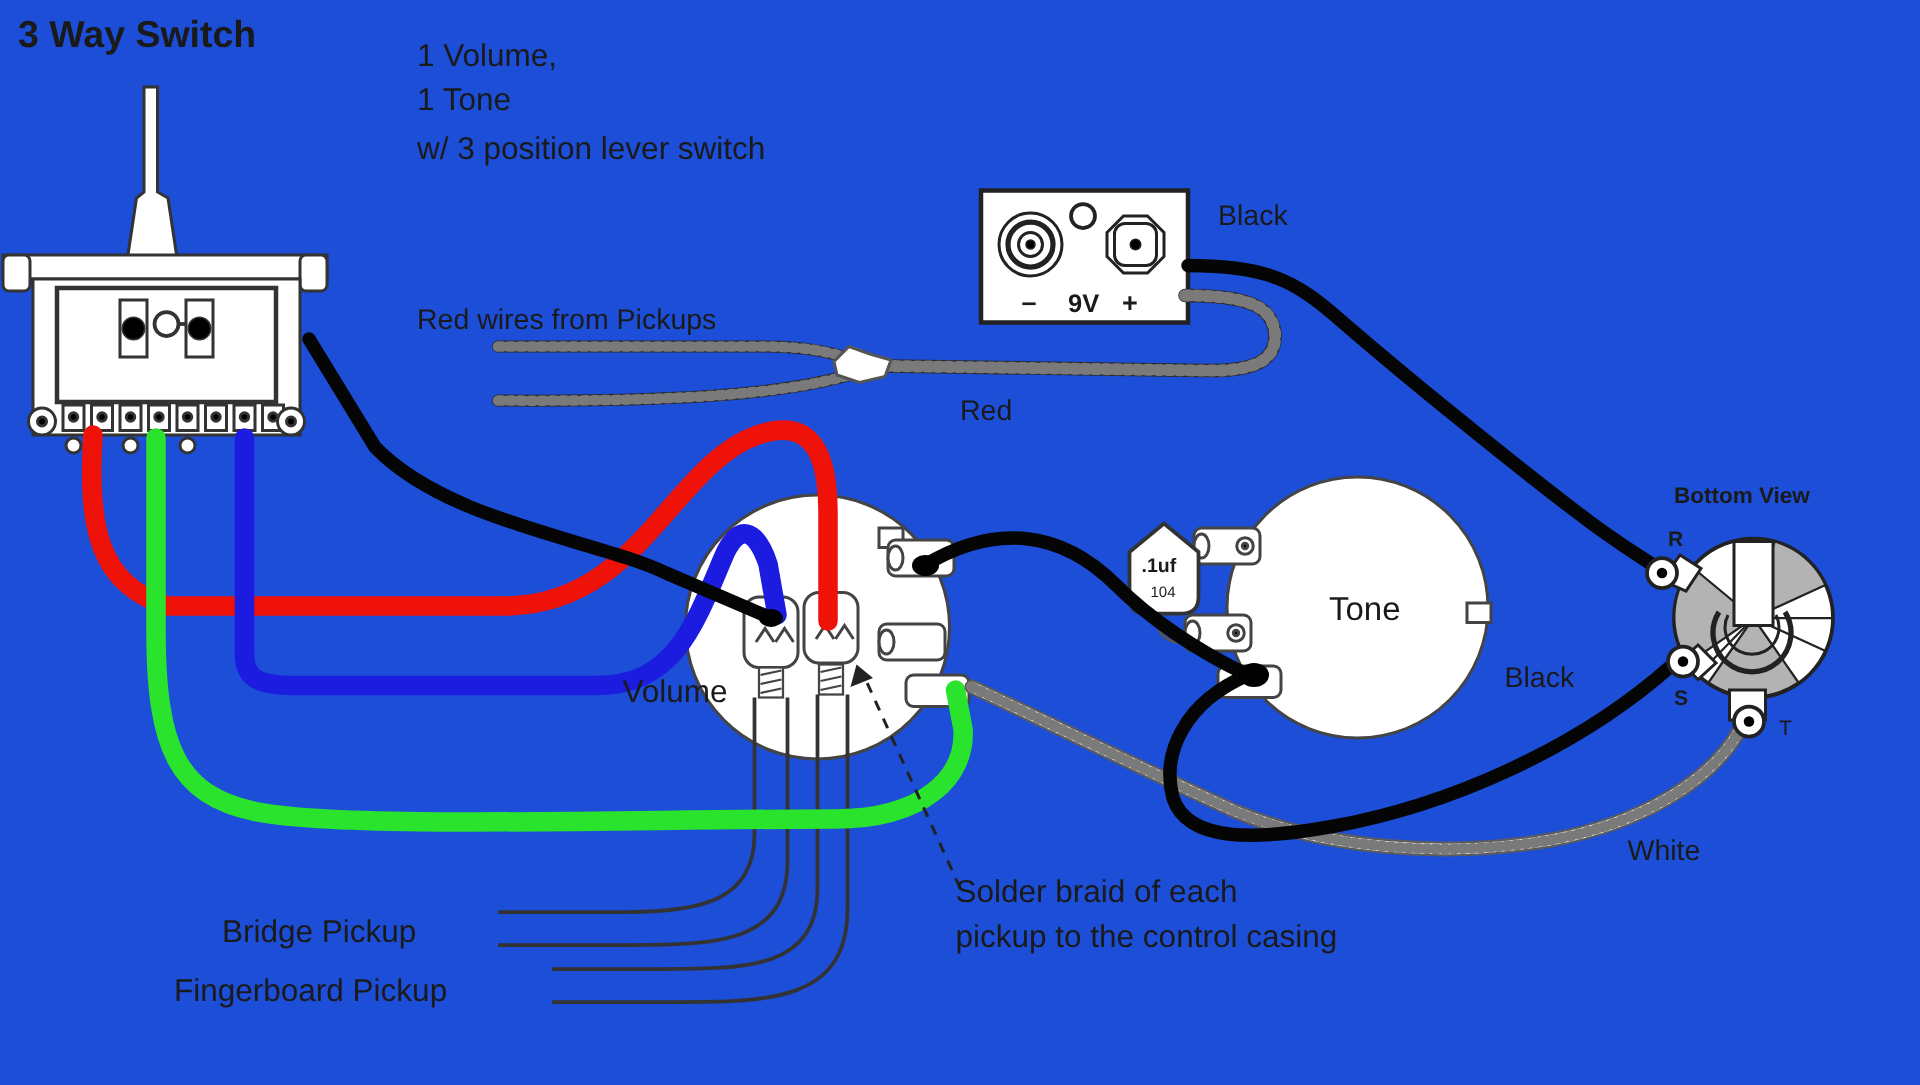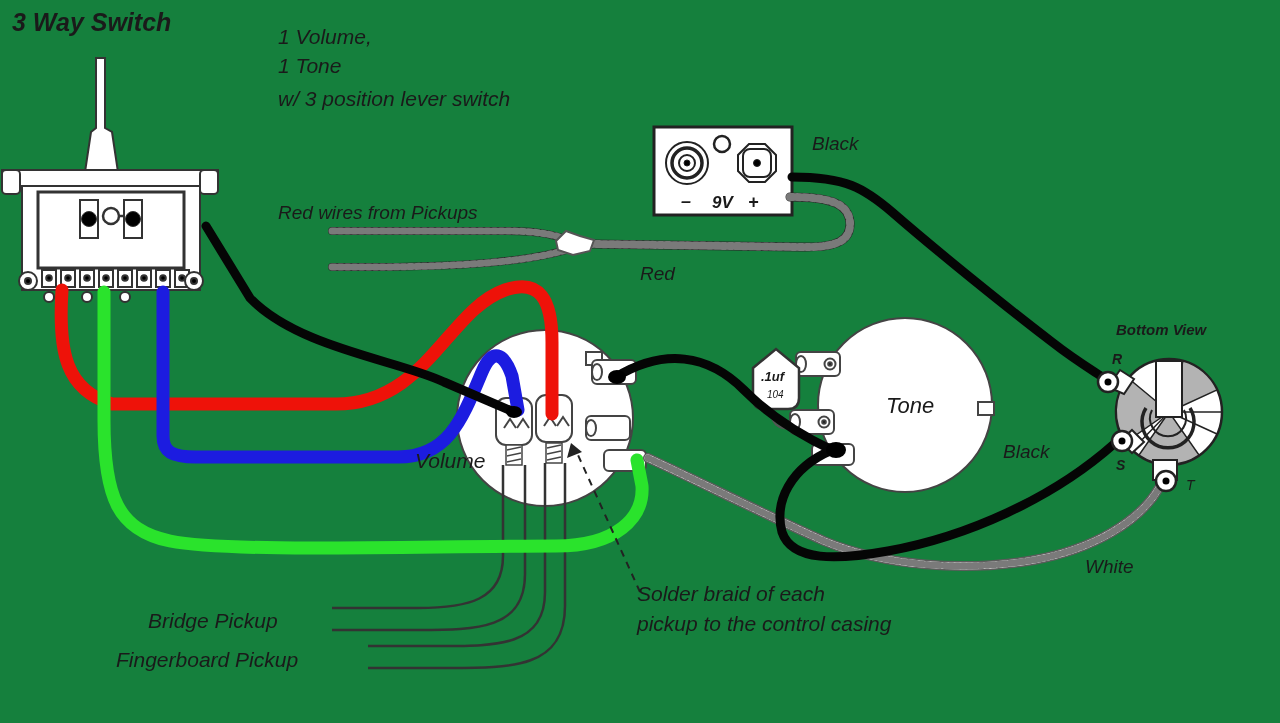--- a/index.html
+++ b/index.html
@@ -1,17 +1,17 @@
 <!DOCTYPE html>
 <html><head>
 <meta charset="utf-8">
 <style>
   html,body{margin:0;padding:0;background:#fff;}
-  .stage{position:relative;width:1280px;height:723px;background:#15803d;overflow:hidden;
-         font-family:"Liberation Sans", sans-serif;font-style:italic;}
+  .stage{position:relative;width:1280px;height:723px;background:#1d4ed8;overflow:hidden;
+         font-family:"Liberation Sans", sans-serif;}
   svg text{font-family:"Liberation Sans", sans-serif;fill:#1a1a1a;}
 </style>
 </head>
 <body>
 
 <div class="stage">
 <svg width="1280" height="723" viewBox="0 0 1280 723" xmlns="http://www.w3.org/2000/svg">
 
   <g stroke="#333" fill="#fff">
     <polygon stroke-width="2" points="96,58 105,58 105,128 112,132 118,172 85,172 91,132 96,128"></polygon>

